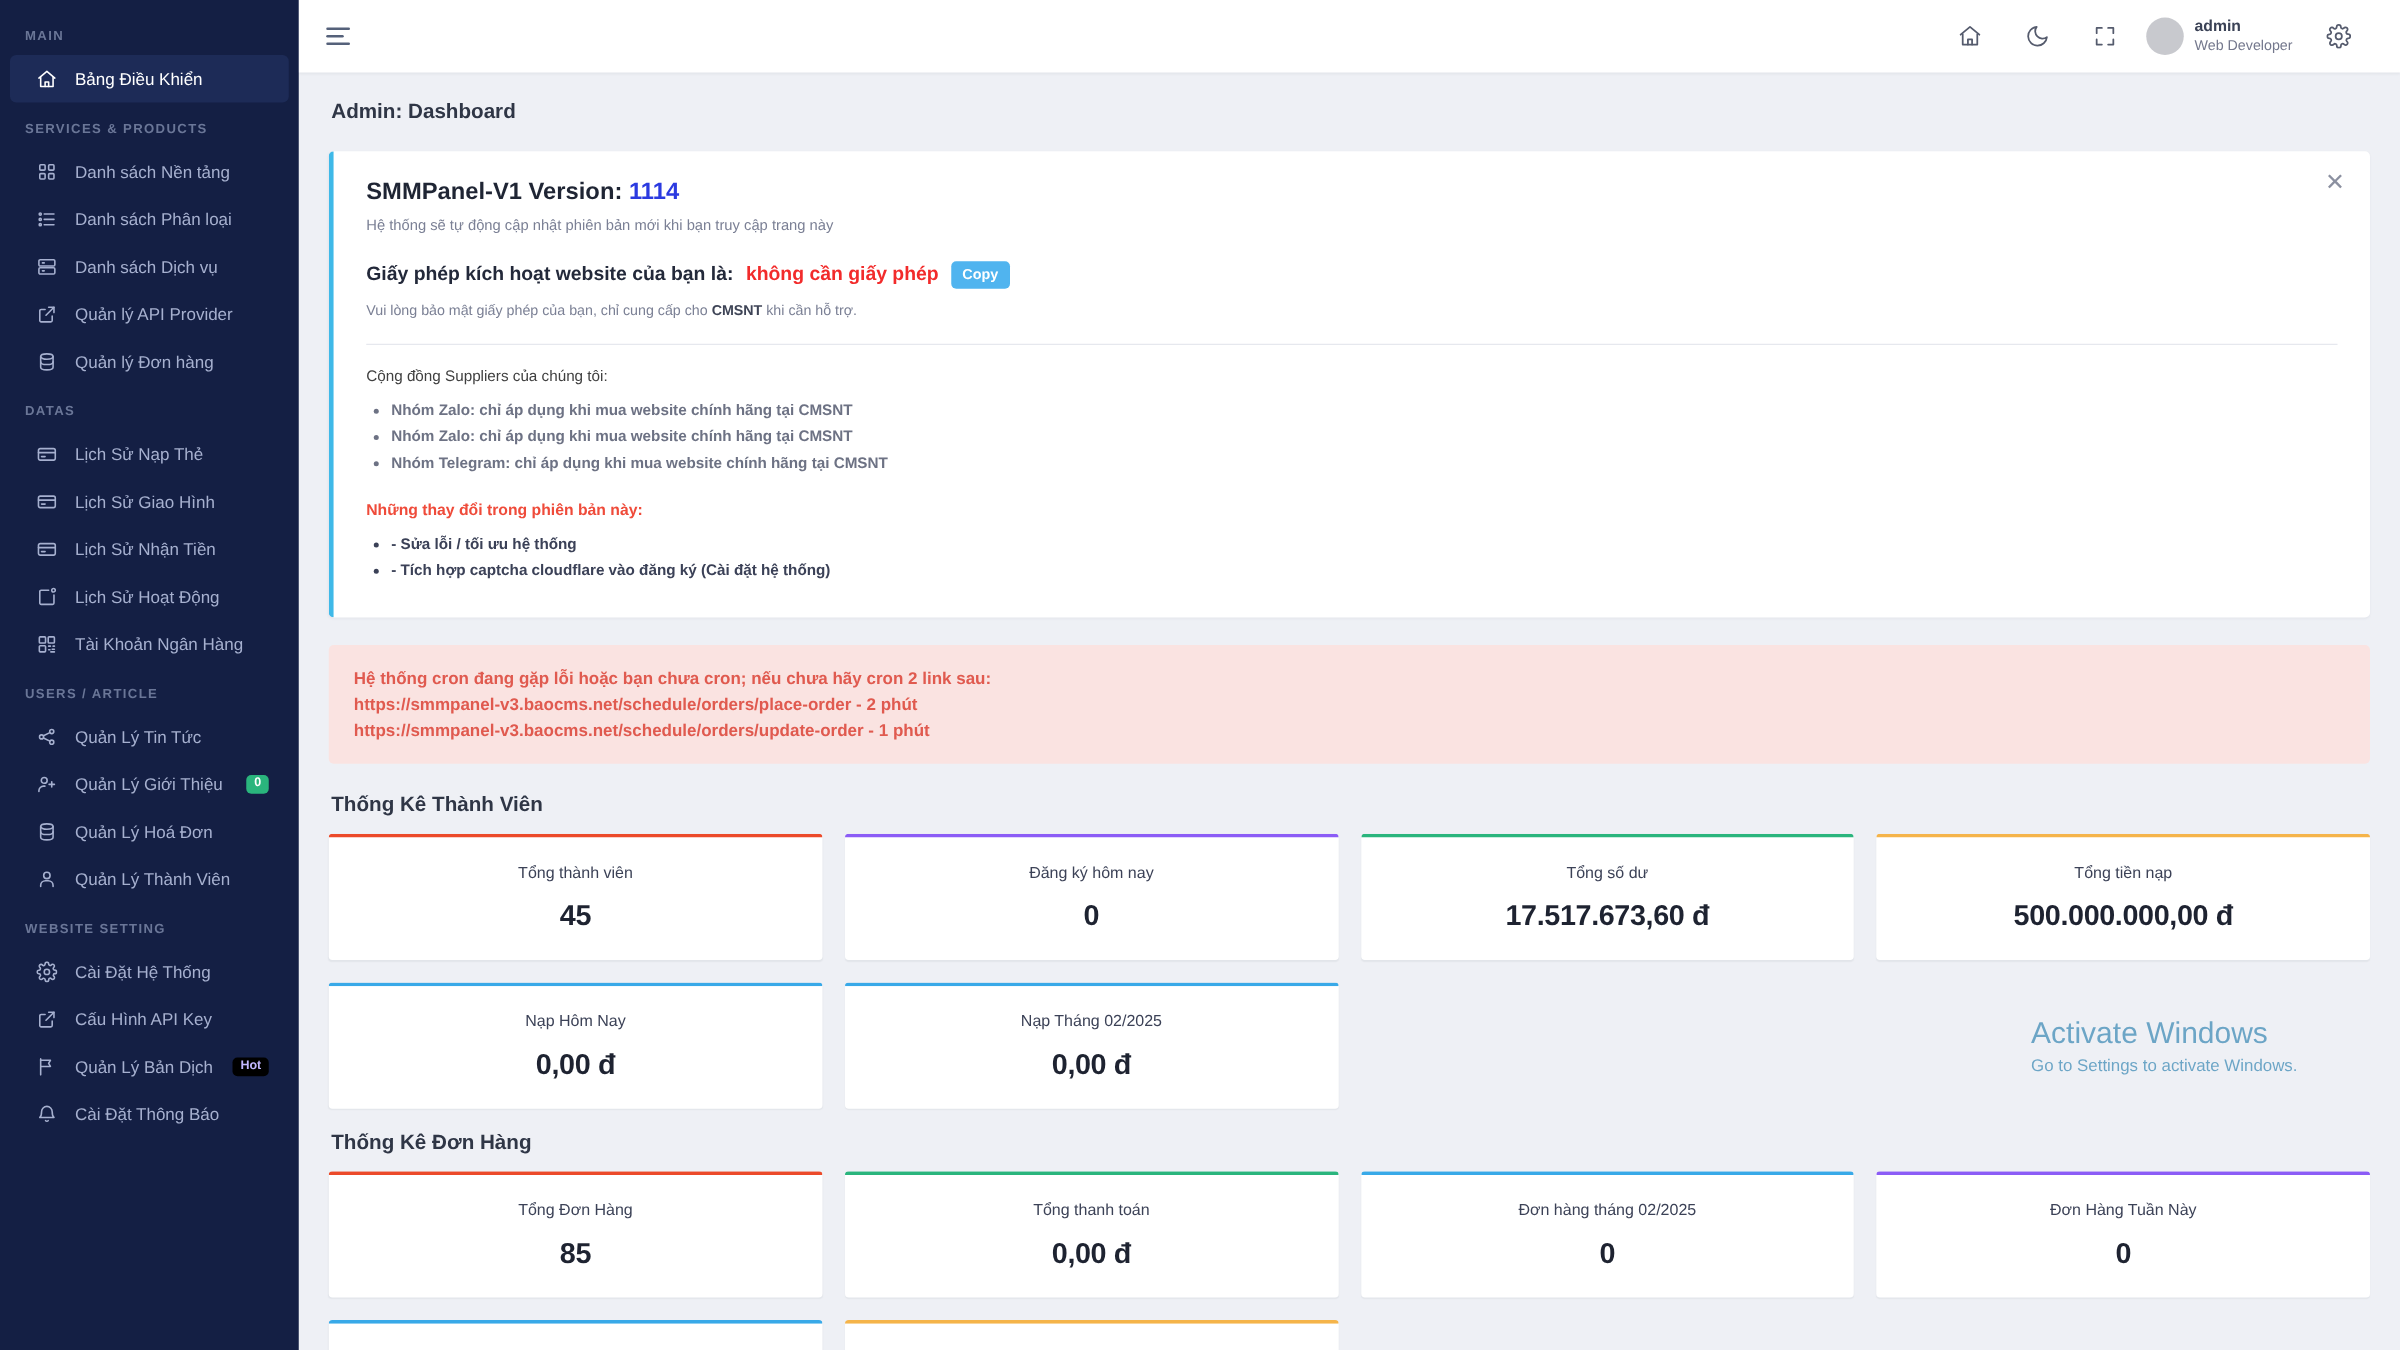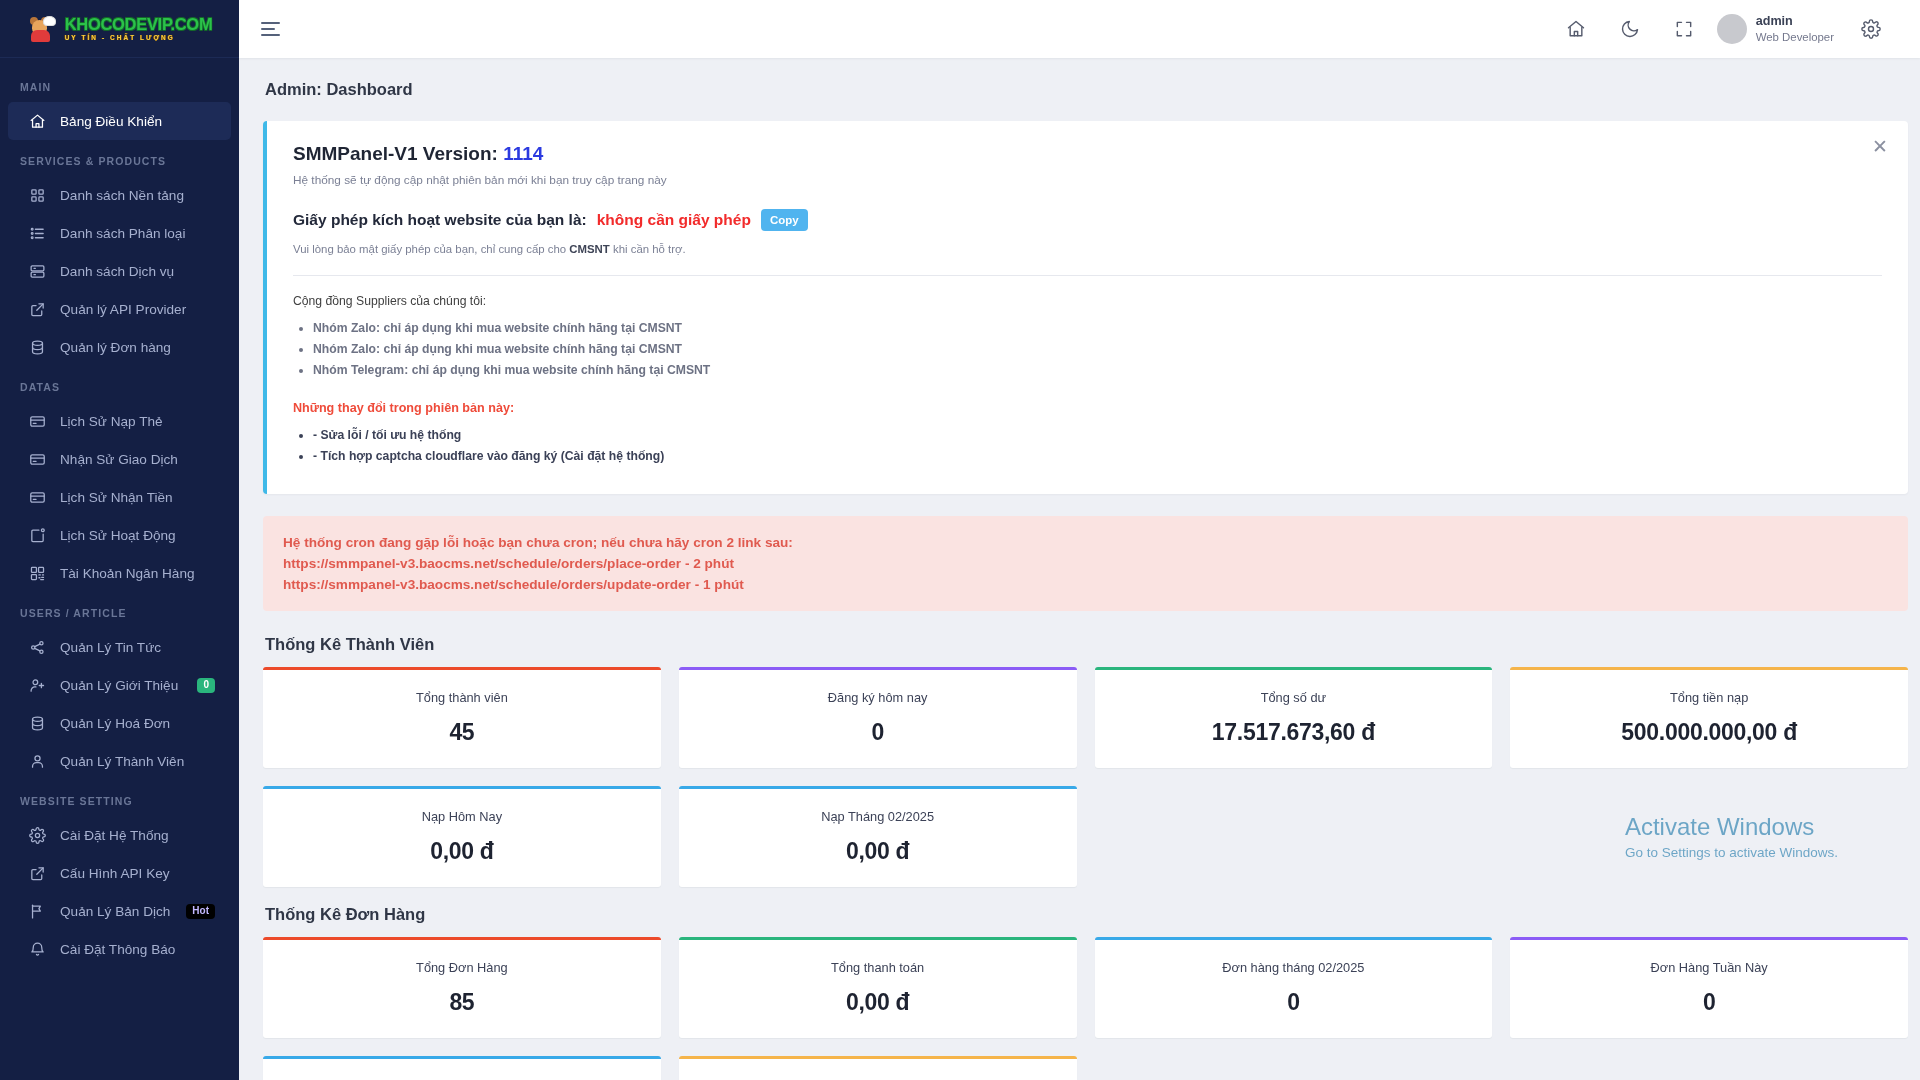--- a/index.html
+++ b/index.html
@@ -110,21 +110,21 @@
   .top-icon svg { width: 20px; height: 20px; }
   .user-box {
     display: flex; align-items: center; gap: 9px; padding: 0 10px 0 6px;
     cursor: pointer; height: 58px;
   }
   .avatar { width: 30px; height: 30px; border-radius: 50%; background: #c8c9ce; flex:none; }
   .user-meta { line-height: 1.25; }
   .user-name { font-size: 12.6px; font-weight: 700; color: #3b4256; }
   .user-role { font-size: 11.4px; color: #74788d; }
 
-  .content { flex: 1; overflow: hidden; padding: 18px 12px 0 24px; position: relative; }
+  .content { flex: 1; overflow: hidden; padding: 18px 24px 0 24px; position: relative; }
   .page-title { font-size: 16.5px; font-weight: 600; color: #2f3646; margin: 4px 0 22px 2px; }
 
   
   .alert {
     background: #fff; border-left: 4px solid #3fb9e8; border-radius: 4px;
     padding: 22px 26px 24px 26px; position: relative; margin-bottom: 22px;
     box-shadow: 0 1px 2px rgba(56,65,74,.05);
   }
   .alert-close {
     position: absolute; right: 20px; top: 16px; font-size: 19px;
@@ -175,35 +175,20 @@
   }
   .wm-title { font-size: 24px; font-weight: 400; line-height: 1.25; }
   .wm-sub { font-size: 13.5px; font-weight: 400; margin-top: 3px; }
 </style>
 </head>
 <body>
 
 <div class="app">
 
   <aside class="sidebar">
-    <div class="logo-wrap">
-      <div class="logo">
-        <div class="logo-mascot">
-          <div class="ear"></div>
-            <div class="ear2"></div>
-          <div class="head"></div>
-            <div class="body"></div>
-            <div class="hat"></div>
-        </div>
-        <div class="logo-text">
-          <div class="logo-title">KHOCODEVIP.COM</div>
-          <div class="logo-sub">UY TÍN - CHẤT LƯỢNG</div>
-        </div>
-      </div>
-    </div>
     <nav class="nav" id="nav">
         <div class="nav-heading">MAIN</div>
         <div class="nav-item active">
           <span class="nav-icon">
             <svg viewBox="0 0 24 24" fill="none" stroke="currentColor" stroke-width="1.8" stroke-linecap="round" stroke-linejoin="round">
               <path d="M3 10.5 12 3l9 7.5"></path>
               <path d="M5 10v10h14V10"></path>
               <path d="M10 20v-5h4v5"></path>
             </svg>
           </span>
@@ -277,21 +262,21 @@
           <span class="nav-label">Lịch Sử Nạp Thẻ</span>
         </div>
         <div class="nav-item">
           <span class="nav-icon">
             <svg viewBox="0 0 24 24" fill="none" stroke="currentColor" stroke-width="1.8" stroke-linecap="round" stroke-linejoin="round">
               <rect x="2.5" y="5.5" width="19" height="13" rx="2"></rect>
               <path d="M2.5 10h19"></path>
               <path d="M6 14.5h4"></path>
             </svg>
           </span>
-          <span class="nav-label">Nhận Sử Giao Dịch</span>
+          <span class="nav-label">Lịch Sử Giao Hình</span>
         </div>
         <div class="nav-item">
           <span class="nav-icon">
             <svg viewBox="0 0 24 24" fill="none" stroke="currentColor" stroke-width="1.8" stroke-linecap="round" stroke-linejoin="round">
               <rect x="2.5" y="5.5" width="19" height="13" rx="2"></rect>
               <path d="M2.5 10h19"></path>
               <path d="M6 14.5h4"></path>
             </svg>
           </span>
           <span class="nav-label">Lịch Sử Nhận Tiền</span>

